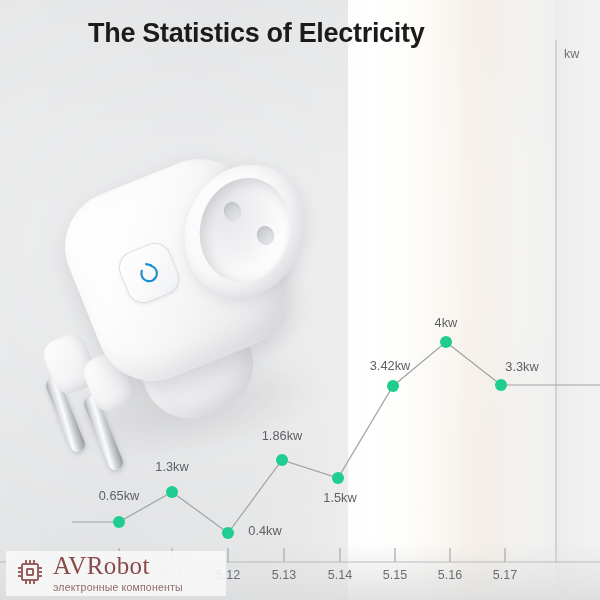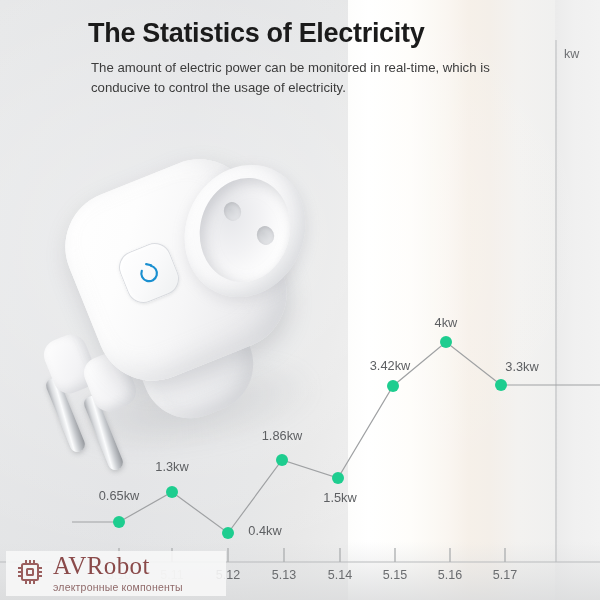--- a/index.html
+++ b/index.html
@@ -236,21 +236,20 @@
 <div id="stage">
 
   <div class="bg-base"></div>
   <div class="bg-panel"></div>
   <div class="bg-panel-edge"></div>
   <div class="bg-floor"></div>
   <div class="bg-vignette"></div>
 
   <div class="header">
     <h1 class="title">The Statistics of Electricity</h1>
-    <p class="subtitle">The amount of electric power can be monitored in real-time, which is conducive to control the usage of electricity.</p>
   </div>
 
   <div class="plug-wrap">
     <div class="plug-shadow"></div>
     <div class="plug-prong prong-1"></div>
     <div class="plug-prong prong-2"></div>
     <div class="plug-prong-base pbase-1"></div>
     <div class="plug-prong-base pbase-2"></div>
     <div class="plug-neck"></div>
     <div class="plug-body"></div>

